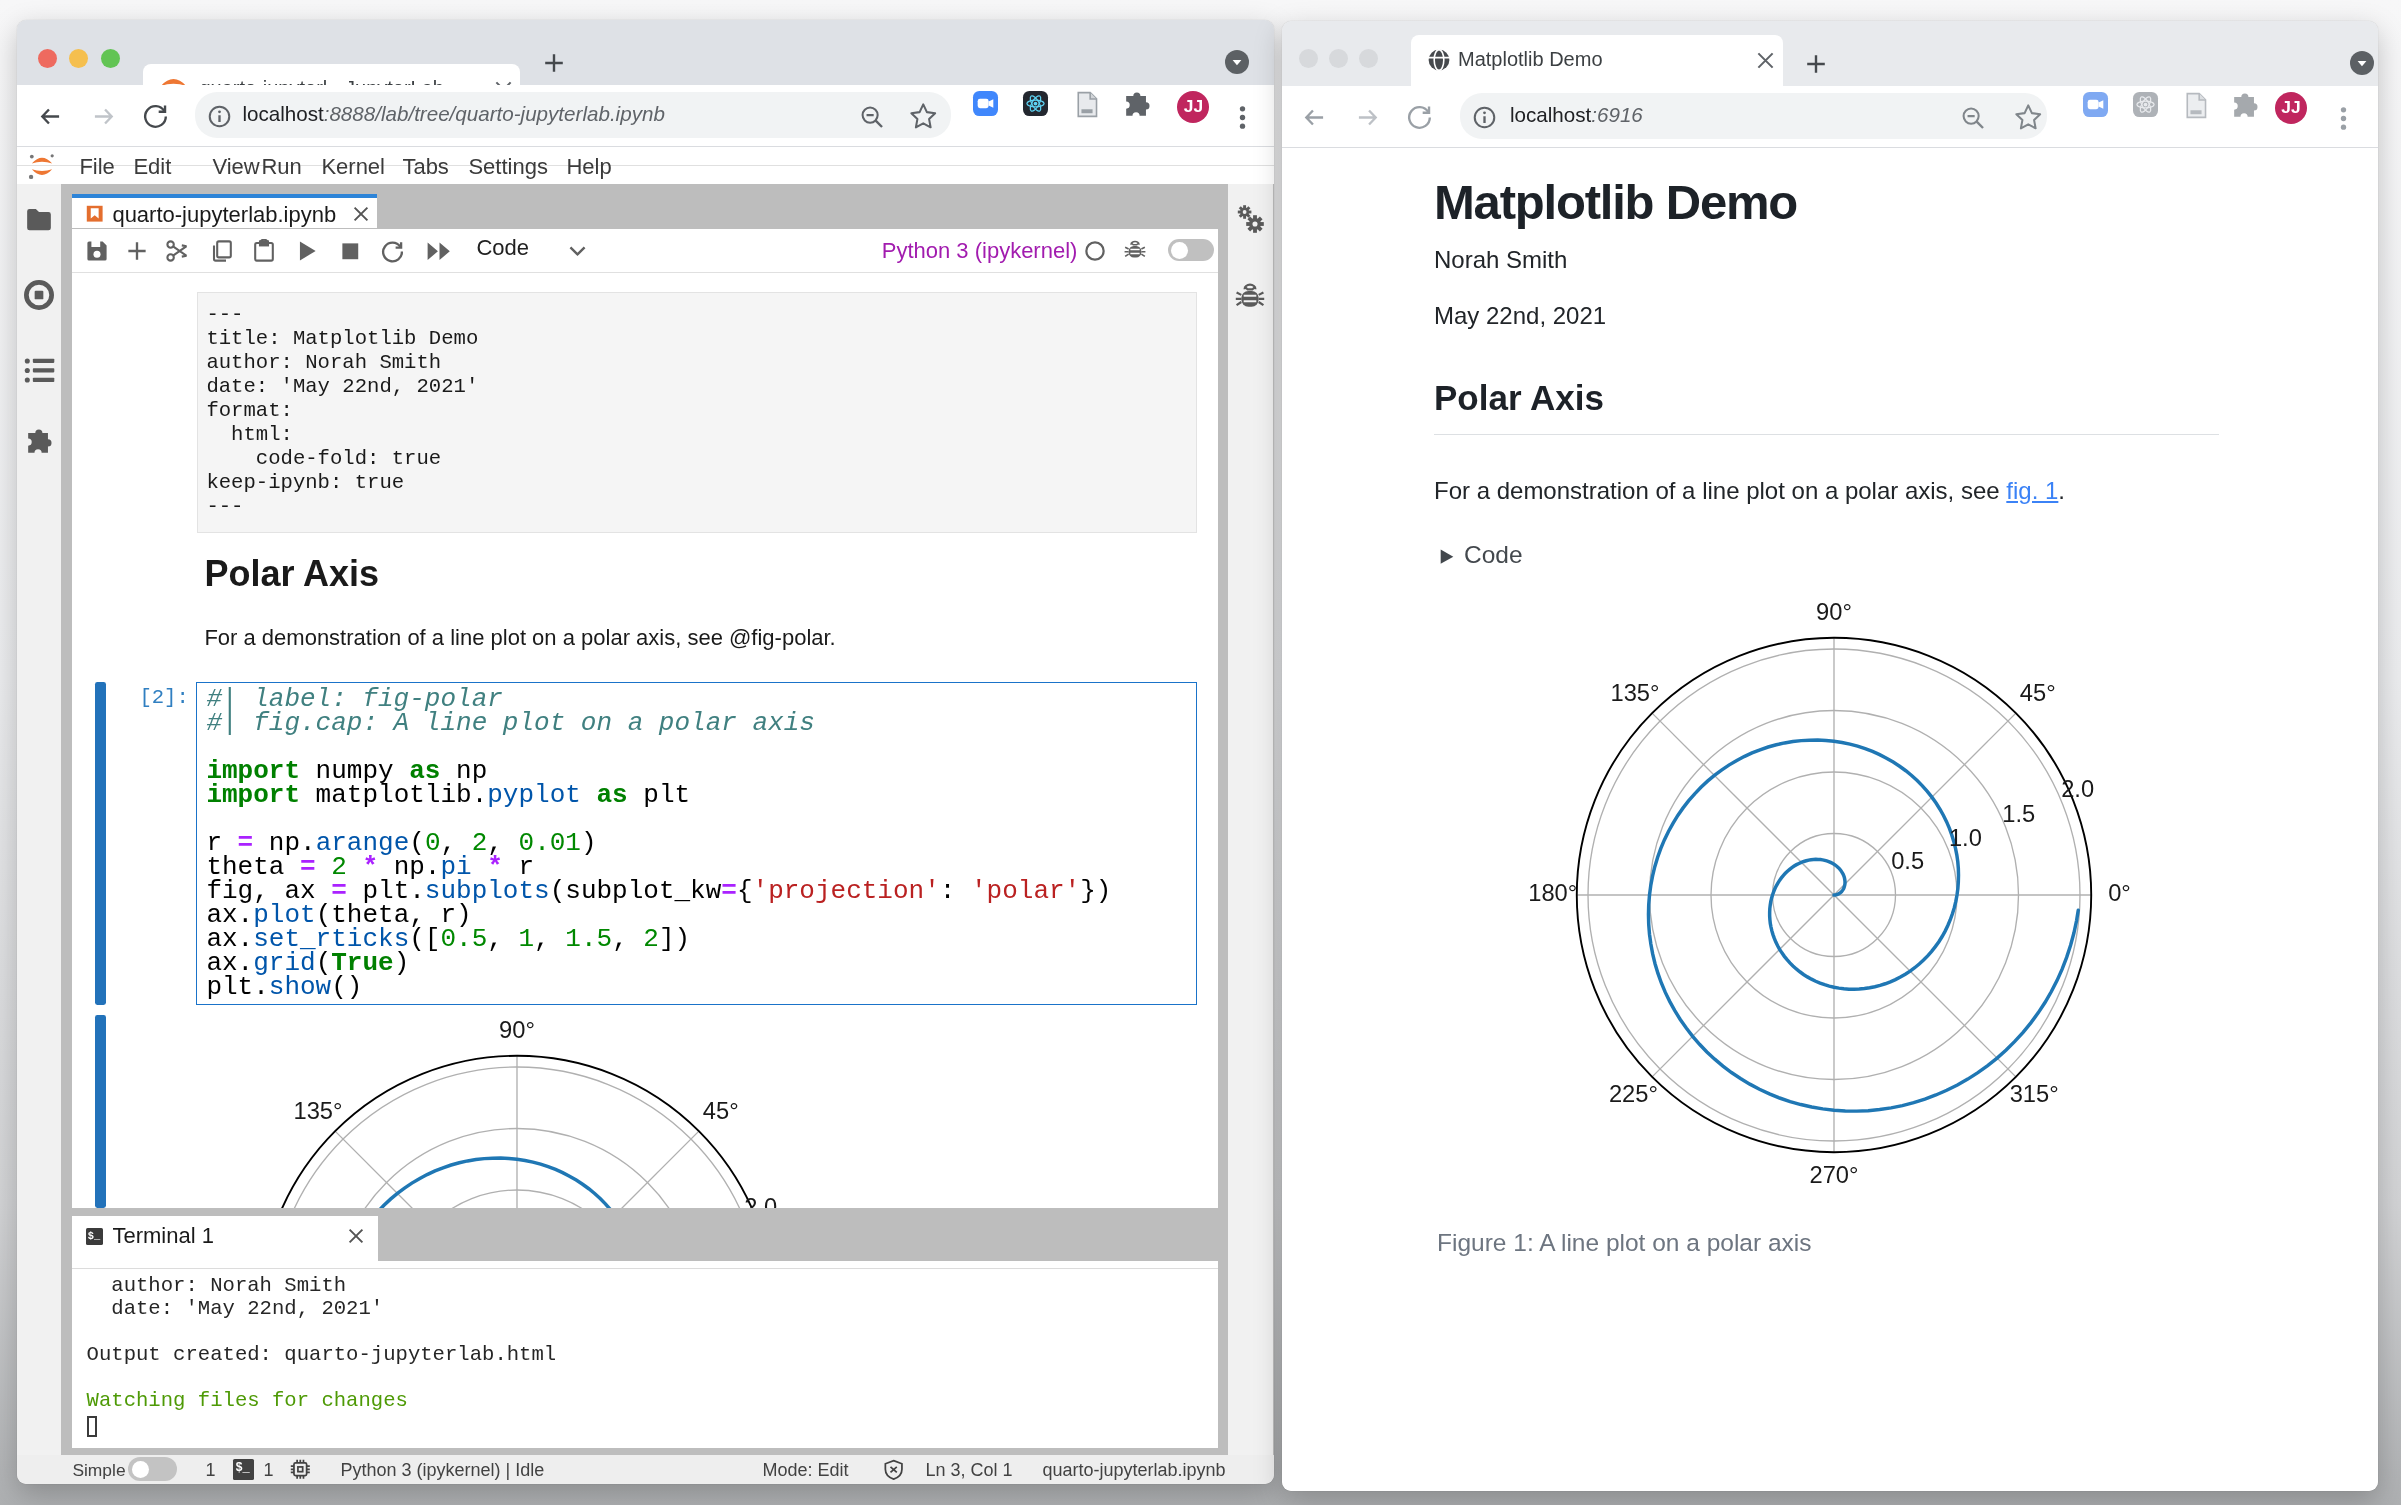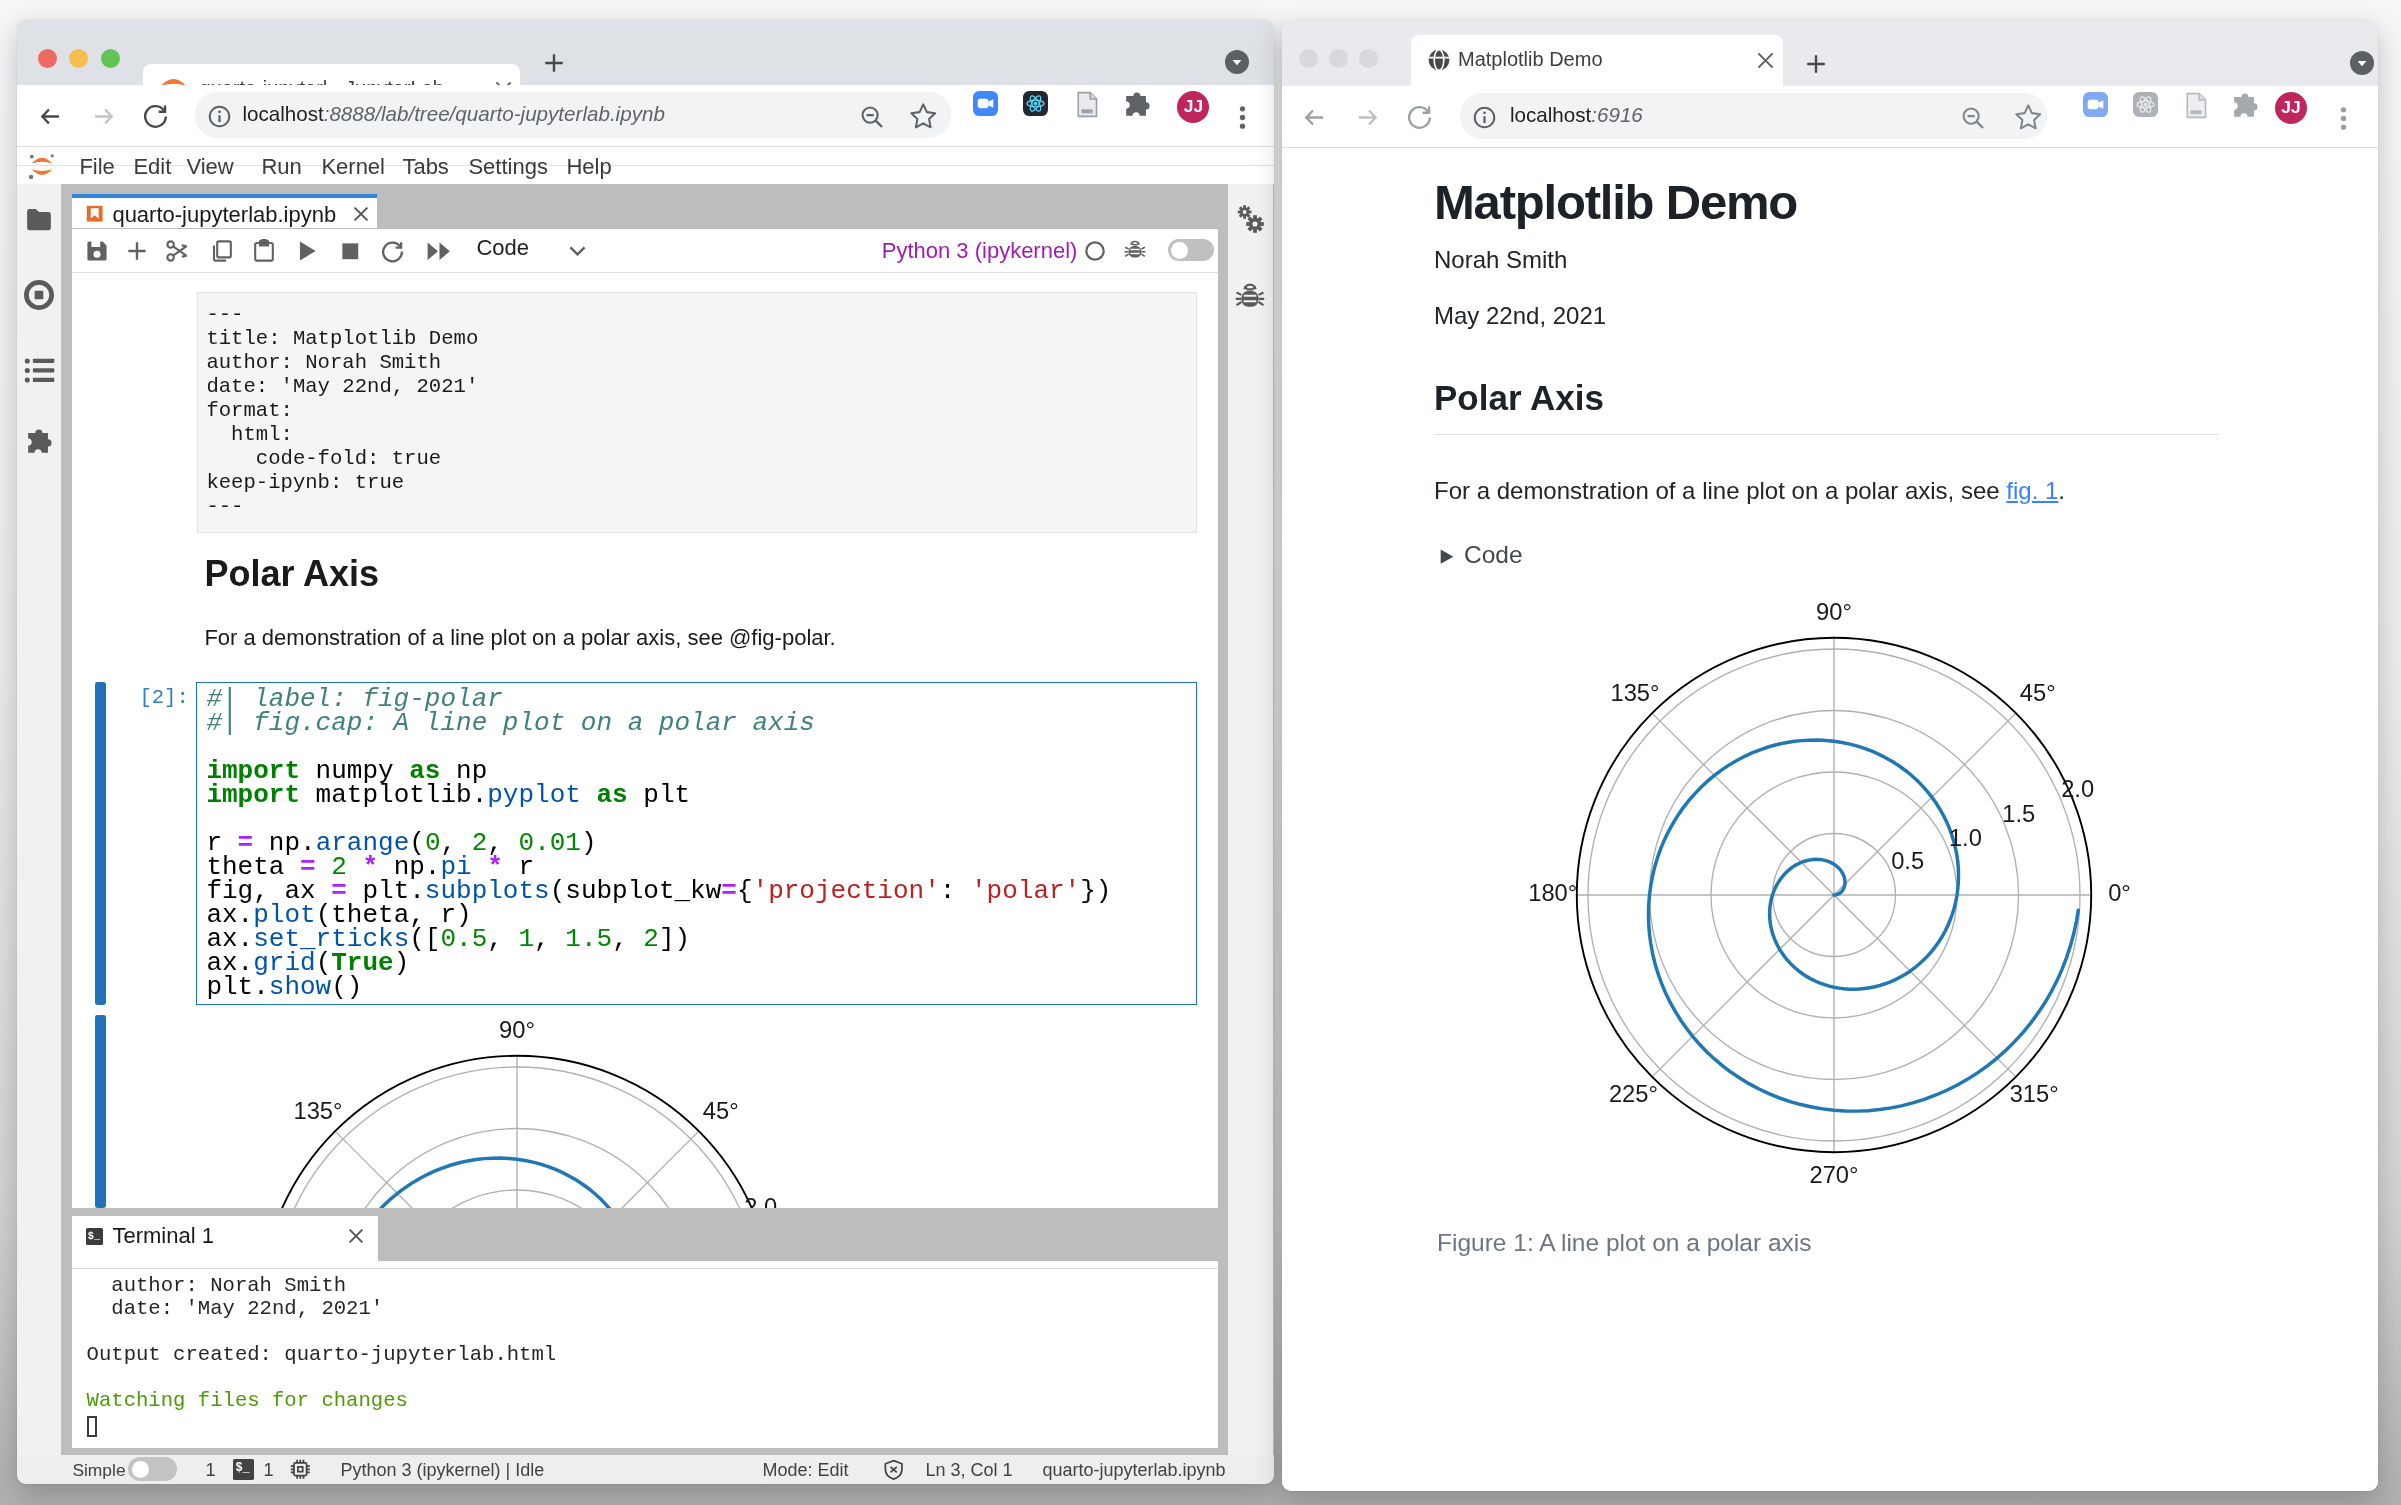--- a/index.html
+++ b/index.html
@@ -107,21 +107,21 @@
   <div style="position:absolute;left:0;right:0;top:128px;height:18px;background:#fff;border-bottom:1.6px solid #e0e0e0;">
     <svg style="position:absolute;left:8.7px;top:2.4px" width="32" height="32" viewBox="0 0 44 44">
       <path d="M8 18.5 Q22 3 36 18.5 Q22 13.5 8 18.5 Z" fill="#ee7733"></path>
       <path d="M8 26.5 Q22 42 36 26.5 Q22 31.5 8 26.5 Z" fill="#ee7733"></path>
       <circle cx="8" cy="9" r="2.6" fill="#767677"></circle>
         <circle cx="36" cy="8" r="2.2" fill="#767677"></circle>
         <circle cx="7" cy="37" r="3" fill="#767677"></circle>
     </svg>
     <div style="position:absolute;top:6.3px;left:62px;font-size:22px;color:#3b3b3b;">File</div>
     <div style="position:absolute;top:6.3px;left:116px;font-size:22px;color:#3b3b3b;">Edit</div>
-    <div style="position:absolute;top:6.3px;left:169px;font-size:22px;color:#3b3b3b;text-align:center;">View</div>
+    <div style="position:absolute;top:6.3px;left:195px;font-size:22px;color:#3b3b3b;text-align:center;">View</div>
     <div style="position:absolute;top:6.3px;left:244px;font-size:22px;color:#3b3b3b;">Run</div>
     <div style="position:absolute;top:6.3px;left:304px;font-size:22px;color:#3b3b3b;">Kernel</div>
     <div style="position:absolute;top:6.3px;left:385px;font-size:22px;color:#3b3b3b;">Tabs</div>
     <div style="position:absolute;top:6.3px;left:451px;font-size:22px;color:#3b3b3b;">Settings</div>
     <div style="position:absolute;top:6.3px;left:549px;font-size:22px;color:#3b3b3b;">Help</div>
   </div>
 
   <div id="dock" style="position:absolute;left:0;right:0;top:164px;bottom:29px;background:#bdbdbd;">
 
     <div style="position:absolute;left:0;top:0;bottom:0;width:44px;background:#f1f1f1;"></div>

